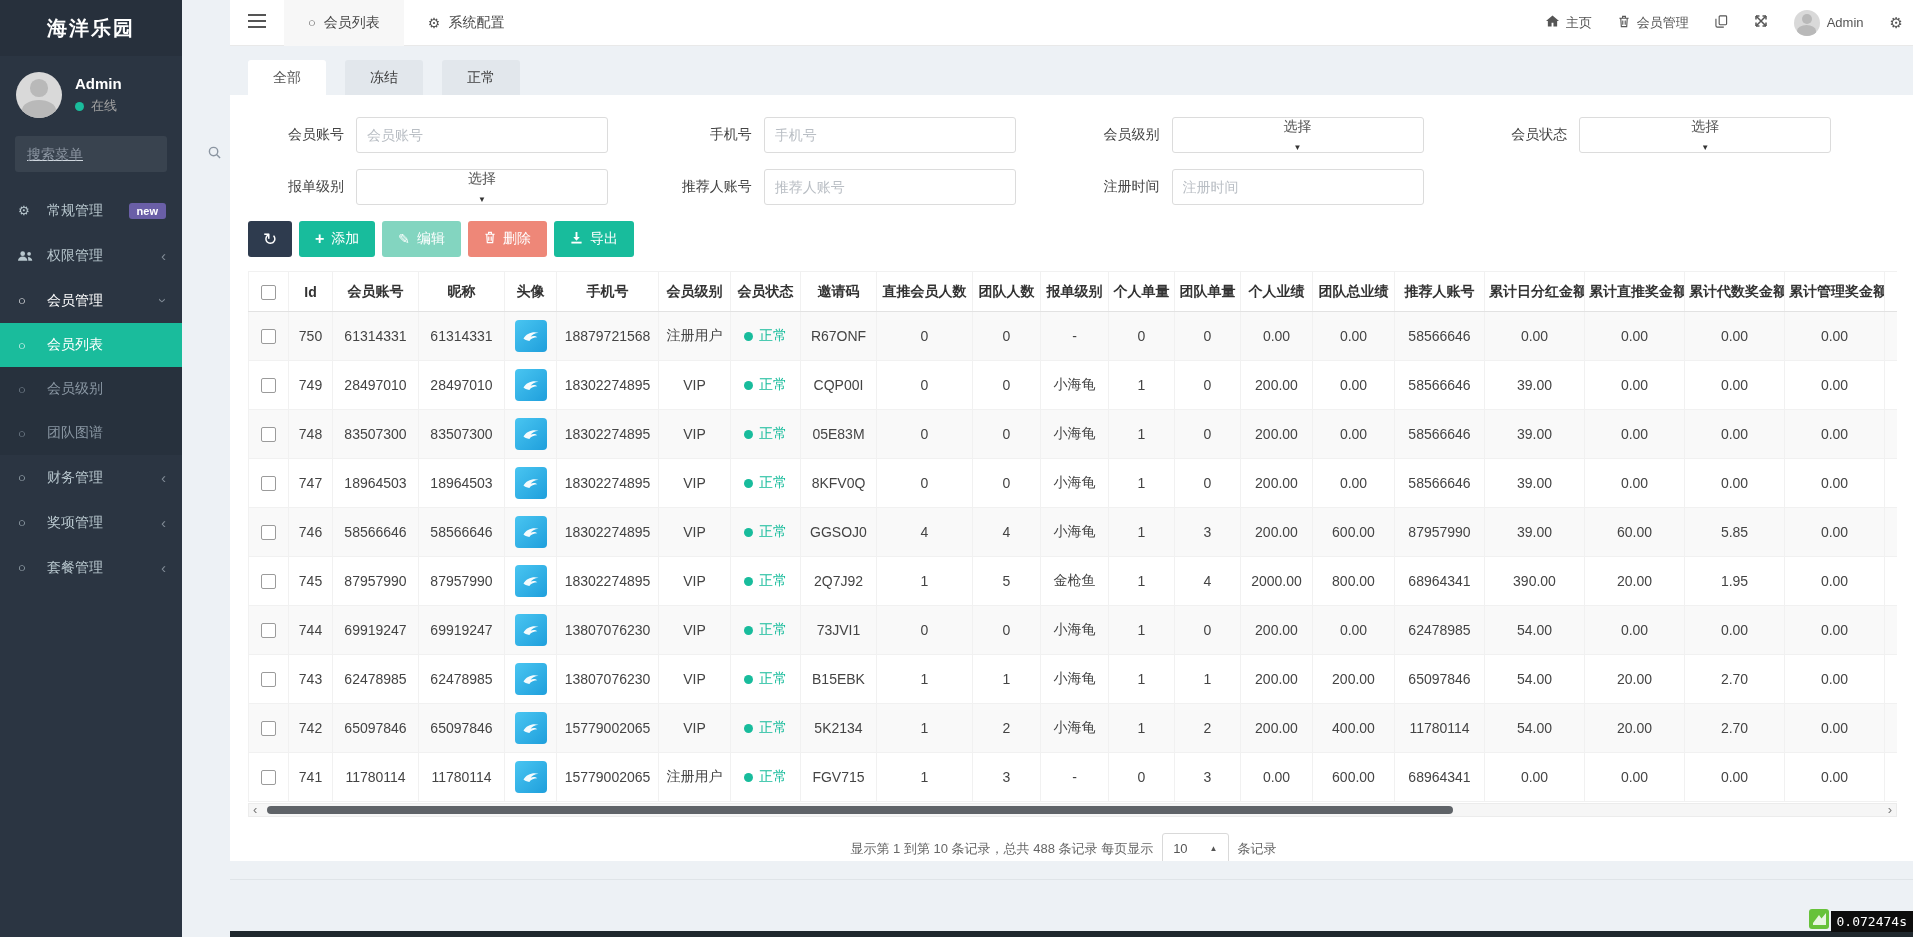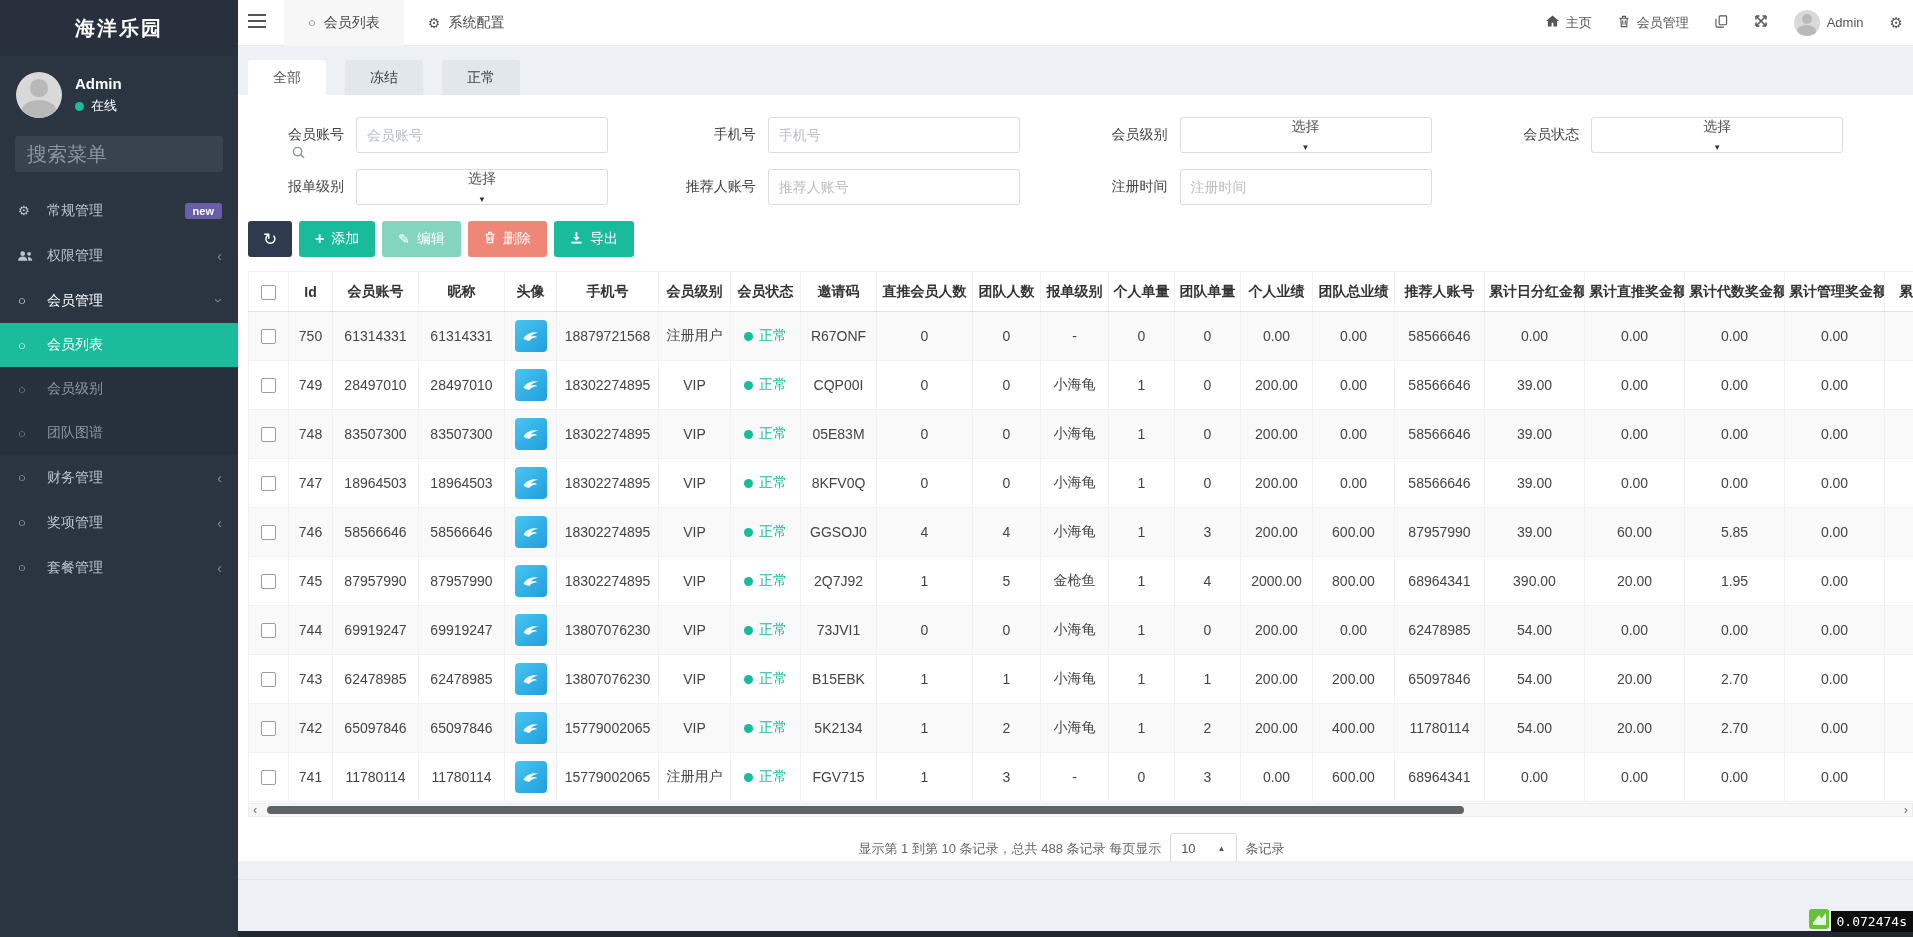--- a/index.html
+++ b/index.html
@@ -1,30 +1,30 @@
 <!DOCTYPE html>
 <html><head>
 <meta charset="utf-8">
 <style>
   * { box-sizing: border-box; margin: 0; padding: 0; }
   html,body { width:1913px; height:937px; overflow:hidden; }
   body { font-family:"Liberation Sans","DejaVu Sans",sans-serif; background:#edf1f5; color:#444; }
 
   
-  .sidebar { position:fixed; left:0; top:0; width:238px; height:937px; background:#2b3542; z-index:20; }
+  .sidebar { position:fixed; left:0; top:0; width:182px; height:937px; background:#2b3542; z-index:20; }
   .brand { height:56px; line-height:56px; text-align:center; color:#fff; font-size:20px; font-weight:bold; background:#27303c; letter-spacing:2px; }
   .user-panel { display:flex; align-items:center; gap:13px; padding:16px 16px 12px; }
   .avatar-lg { width:46px; height:46px; border-radius:50%; background:#d9d9d9; position:relative; overflow:hidden; flex-shrink:0; }
   .person::before { content:""; position:absolute; width:38%; height:38%; border-radius:50%; background:#b9b9b9; top:16%; left:31%; }
   .person::after { content:""; position:absolute; width:74%; height:44%; border-radius:50% 50% 0 0; background:#b9b9b9; bottom:-4%; left:13%; }
   .user-name { color:#fff; font-weight:bold; font-size:15px; }
-  .user-status { color:#ffffff; font-size:13px; margin-top:5px; display:flex; align-items:center; gap:7px; }
+  .user-status { color:#a3a3a3; font-size:13px; margin-top:5px; display:flex; align-items:center; gap:7px; }
   .dot-green { width:9px; height:9px; border-radius:50%; background:#1abc9c; display:inline-block; }
   .search-box { margin:6px 15px 16px; height:36px; background:#39434f; border-radius:3px; display:flex; align-items:center; padding:0 12px; }
-  .search-input { flex:1; background:transparent; border:none; outline:none; color:#cfd6dd; font-size:20px; font-family:inherit; }
+  .search-input { flex:1; background:transparent; border:none; outline:none; color:#cfd6dd; font-size:14px; font-family:inherit;text-decoration:underline; }
   .search-input::placeholder { color:#8b95a1; }
   .menu-item { height:45px; display:flex; align-items:center; padding:0 16px 0 18px; color:#b8c7ce; font-size:14px; cursor:pointer; }
   .menu-item .mi-icon { width:29px; font-size:13px; color:#b8c7ce; flex-shrink:0; display:inline-flex; align-items:center; }
   .menu-item .mi-label { flex:1; }
   .menu-item.parent-open { color:#fff; }
   .menu-item.parent-open .mi-icon { color:#fff; }
   .badge-new { background:#6a5fa7; color:#fff; font-size:11px; padding:2px 8px; border-radius:3px; font-weight:bold; }
   .chev { color:#808b96; font-size:15px; }
   .chev.down { display:inline-block; transform:rotate(90deg); }
   .submenu { background:#27313d; }
@@ -45,21 +45,21 @@
   .nav-right { margin-left:auto; display:flex; align-items:center; gap:26px; padding-right:10px; font-size:13px; color:#555; }
   .nav-item { display:flex; align-items:center; gap:7px; cursor:pointer; white-space:nowrap; }
   .avatar-sm { width:26px; height:26px; border-radius:50%; background:#d9d9d9; position:relative; overflow:hidden; }
   .gear-glyph { font-size:15px; color:#555; }
 
   .content-header { background:#edf1f5; padding:14px 0 0 18px; flex-shrink:0; }
   .status-tabs { display:flex; gap:19px; }
   .stab { height:35px; line-height:35px; padding:0 25px; font-size:14px; border-radius:3px 3px 0 0; background:#e2e7ec; color:#404040; cursor:pointer; }
   .stab.active { background:#fff; color:#555; }
 
-  .panel { background:#fff; flex:1; padding:22px 0 0 18px; overflow:hidden; }
+  .panel { background:#fff; flex:1; padding:22px 16px 0 18px; overflow:hidden; }
 
   .filter { padding-right:18px; }
   .frow { display:flex; margin-bottom:16px; }
   .fgroup { width:25%; display:flex; align-items:center; }
   .flabel { width:96px; text-align:right; margin-right:12px; font-size:14px; color:#444; flex-shrink:0; }
   .fcontrol { flex:1; max-width:252px; height:36px; border:1px solid #dcdcdc; border-radius:3px; font-size:14px; padding:0 10px; color:#555; font-family:inherit; outline:none; }
   input.fcontrol::placeholder { color:#b9bec4; }
   .fselect { display:flex; align-items:center; justify-content:space-between; cursor:pointer;flex-direction:column; }
   .fselect .sel-caret { font-size:8px; color:#333; }
   .fbuttons { padding-left:108px; display:flex; gap:8px; }

